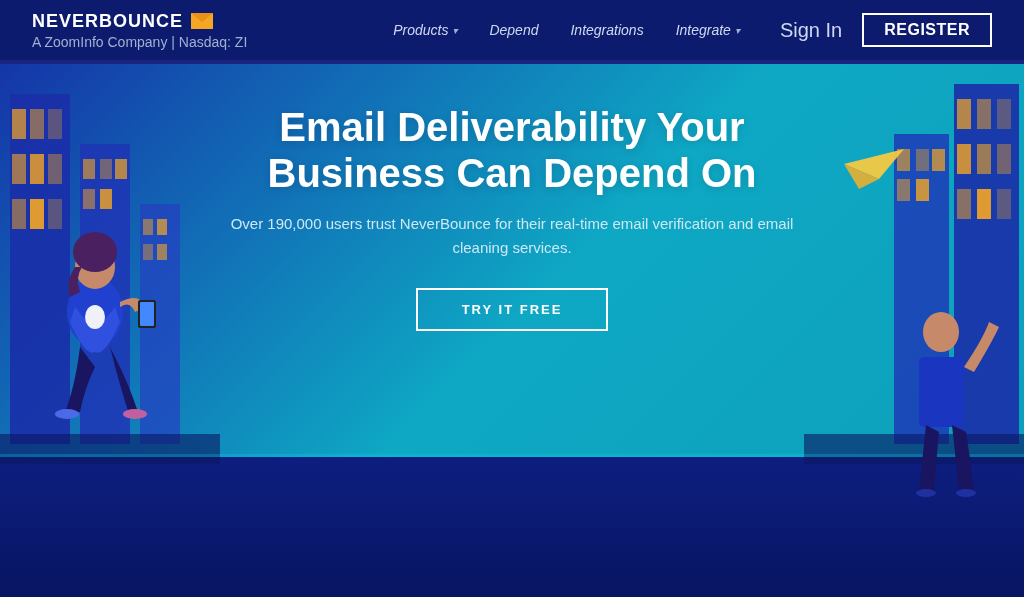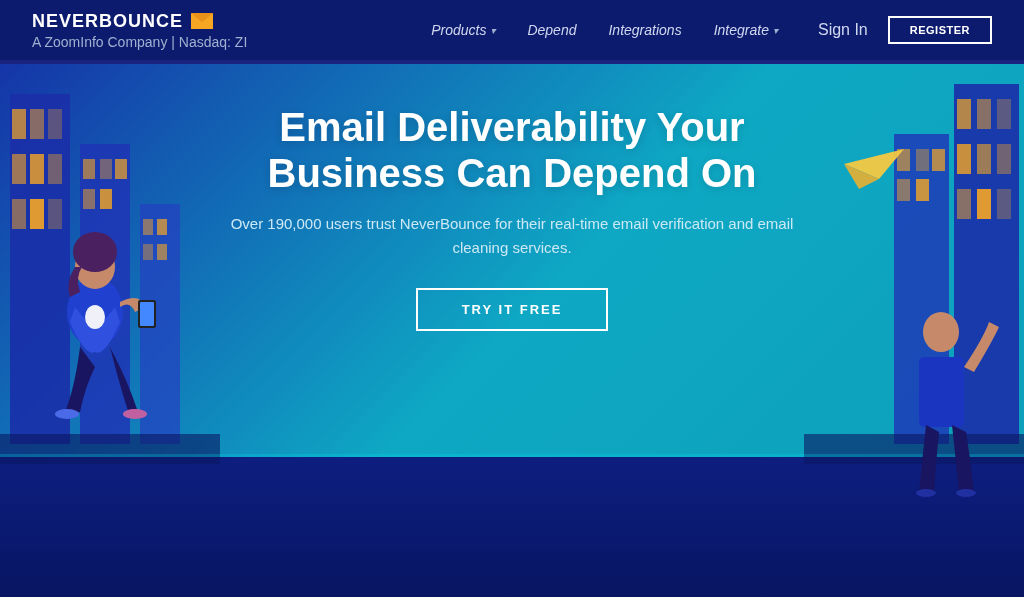--- a/index.html
+++ b/index.html
@@ -56,32 +56,32 @@
       font-size: 10px;
       color: #a0b0d0;
     }
     .nav-actions {
       display: flex;
       align-items: center;
       gap: 20px;
     }
     .sign-in-btn {
       color: #d0d8f0;
-      font-size: 16px;
+      font-size: 20px;
       font-weight: 500;
       cursor: pointer;
       background: none;
       border: none;
     }
     .register-btn {
       border: 2px solid #fff;
       color: #fff;
       background: transparent;
       padding: 6px 20px;
-      font-size: 11px;
+      font-size: 16px;
       font-weight: 700;
       letter-spacing: 0.5px;
       cursor: pointer;
       text-transform: uppercase;
     }
 
     
     .hero {
       position: absolute;
       top: 64px; left: 0; right: 0; bottom: 0;

